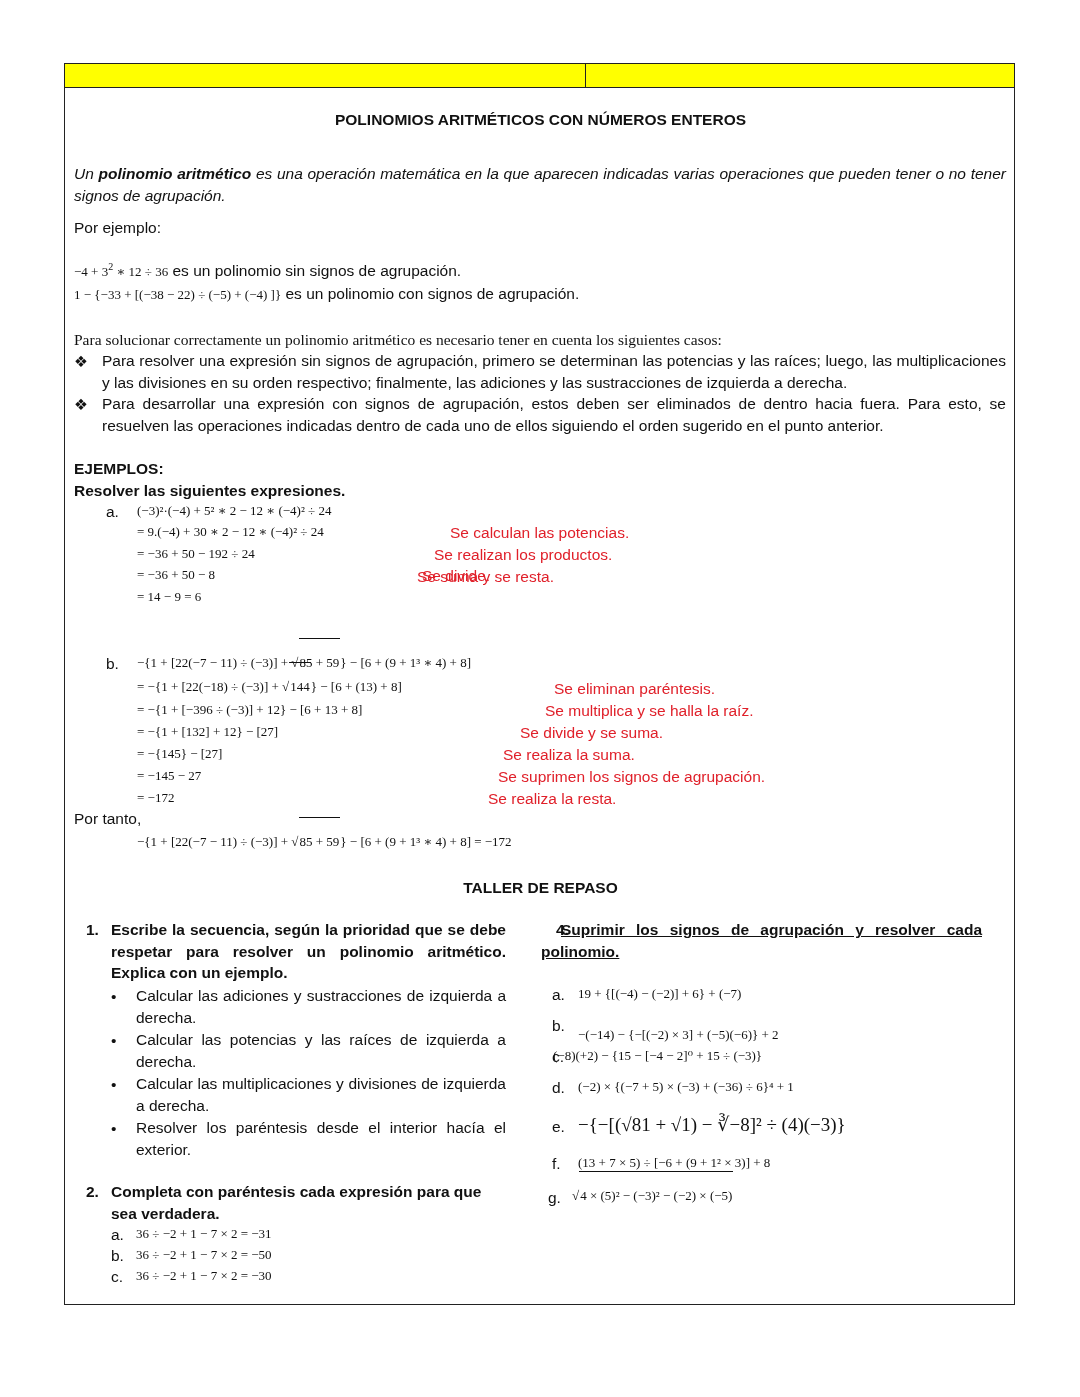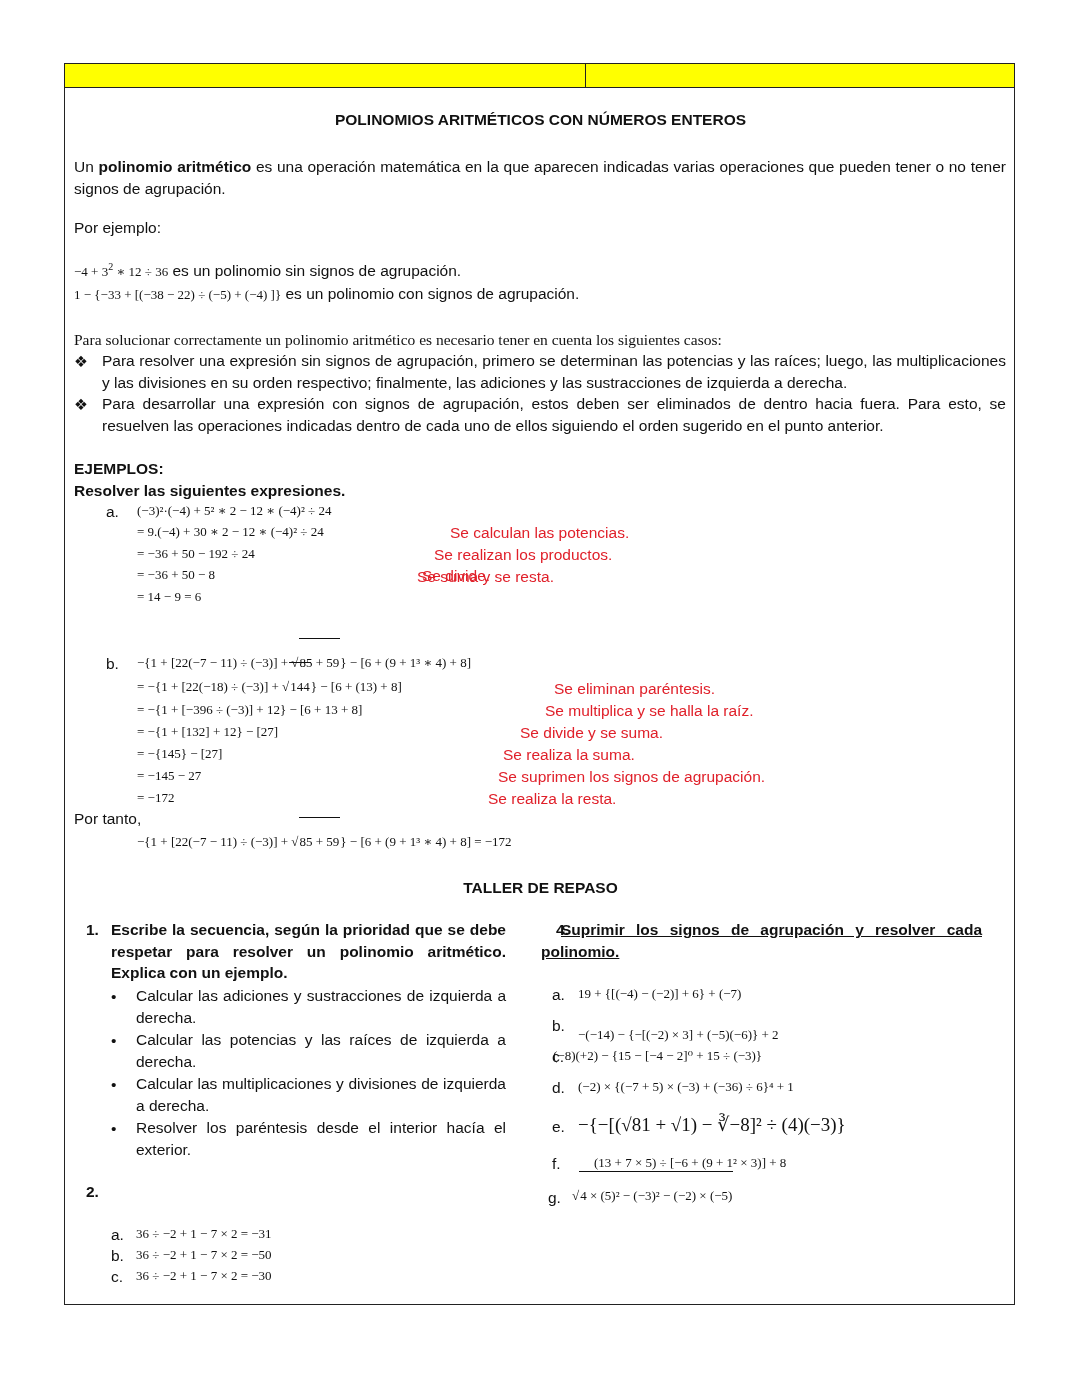--- a/index.html
+++ b/index.html
@@ -25,21 +25,21 @@
 <body>
 
 <div class="page-box">
   <div class="header-row">
     <div class="header-cell left"></div>
     <div class="header-cell right"></div>
   </div>
 
   <div class="t b center" style="top:45px;">POLINOMIOS ARITMÉTICOS CON NÚMEROS ENTEROS</div>
 
-  <div class="t justify" style="left:9px; top:92px; width:932px; line-height:22px;"><span>Un </span><b>polinomio aritmético</b><span> es una operación matemática en la que aparecen indicadas varias operaciones que pueden tener o no tener signos de agrupación.</span></div>
+  <div class="t justify" style="left:9px; top:99px; width:932px; line-height:22px;font-style:italic;"><span>Un </span><b>polinomio aritmético</b><span> es una operación matemática en la que aparecen indicadas varias operaciones que pueden tener o no tener signos de agrupación.</span></div>
 
   <div class="t" style="left:9px; top:153px;">Por ejemplo:</div>
 
   <div class="t" style="left:9px; top:196px;"><span class="serif">−4 + 3</span><span class="serif sup">2</span><span class="serif"> ∗ 12 ÷ 36</span><span> es un polinomio sin signos de agrupación.</span></div>
 
   <div class="t" style="left:9px; top:219px;"><span class="serif">1 − {−33 + [(−38 − 22) ÷ (−5) + (−4)  ]}</span><span> es un polinomio con signos de agrupación.</span></div>
 
   <div class="t" style="left:9px; top:265px;font-family:Liberation Serif, serif;">Para solucionar correctamente un polinomio aritmético es necesario tener en cuenta los siguientes casos:</div>
   <div class="t" style="left:9px; top:287px;">❖</div>
   <div class="t justify" style="left:37px; top:286px; width:904px; line-height:21.5px;">Para resolver una expresión sin signos de agrupación, primero se determinan las potencias y las raíces; luego, las multiplicaciones y las divisiones en su orden respectivo; finalmente, las adiciones y las sustracciones de izquierda a derecha.</div>
@@ -88,20 +88,21 @@
   <div class="t" style="left:46px; top:922px;">•</div>
   <div class="t justify" style="left:71px; top:921px; width:370px; line-height:21.5px;">Calcular las adiciones y sustracciones de izquierda a derecha.</div>
   <div class="t" style="left:46px; top:966px;">•</div>
   <div class="t justify" style="left:71px; top:965px; width:370px; line-height:21.5px;">Calcular las potencias y las raíces de izquierda a derecha.</div>
   <div class="t" style="left:46px; top:1010px;">•</div>
   <div class="t justify" style="left:71px; top:1009px; width:370px; line-height:21.5px;">Calcular las multiplicaciones y divisiones de izquierda a derecha.</div>
   <div class="t" style="left:46px; top:1054px;">•</div>
   <div class="t justify" style="left:71px; top:1053px; width:370px; line-height:21.5px;">Resolver los paréntesis desde el interior hacía el exterior.</div>
 
   <div class="t b" style="left:21px; top:1117px;">2.</div>
+  <div class="t b" style="left:46px; top:1117px; width:400px; white-space:normal; line-height:21.5px;">Completa con paréntesis cada expresión para que sea verdadera.</div>
   <div class="t" style="left:46px; top:1160px;">a.</div>
   <div class="t serif" style="left:71px; top:1159px;">36 ÷ −2 + 1 − 7 × 2 = −31</div>
   <div class="t" style="left:46px; top:1181px;">b.</div>
   <div class="t serif" style="left:71px; top:1180px;">36 ÷ −2 + 1 − 7 × 2 = −50</div>
   <div class="t" style="left:46px; top:1202px;">c.</div>
   <div class="t serif" style="left:71px; top:1201px;">36 ÷ −2 + 1 − 7 × 2 = −30</div>
 
   <div class="t b" style="left:491px; top:855px;">4.</div>
   <div class="t b justify" style="left:476px; top:855px; width:441px; line-height:21.5px; text-indent:20px;text-decoration:underline;">Suprimir los signos de agrupación y resolver cada polinomio.</div>
 
@@ -109,16 +110,16 @@
   <div class="t serif" style="left:513px; top:919px;">19 + {[(−4) − (−2)] + 6} + (−7)</div>
   <div class="t" style="left:487px; top:951px;">b.</div>
   <div class="t serif" style="left:513px; top:960px;">−(−14) − {−[(−2) × 3] + (−5)(−6)} + 2</div>
   <div class="t" style="left:487px; top:982px;">c.</div>
   <div class="t serif" style="left:488px; top:981px;">(−8)(+2) − {15 − [−4 − 2]⁰ + 15 ÷ (−3)}</div>
   <div class="t" style="left:487px; top:1013px;">d.</div>
   <div class="t serif" style="left:513px; top:1012px;">(−2) × {(−7 + 5) × (−3) + (−36) ÷ 6}⁴ + 1</div>
   <div class="t" style="left:487px; top:1052px;">e.</div>
   <div class="t serif" style="left:513px; top:1050px; font-size:19px;">−{−[(√81 + √1) − ∛−8]² ÷ (4)(−3)}</div>
   <div class="t" style="left:487px; top:1089px;">f.</div>
-  <div class="t serif" style="left:513px; top:1088px;margin-left:16px;">(13 + 7 × 5) ÷ [−6 + (9 + 1² × 3)] + 8</div>
+  <div class="t serif" style="left:513px; top:1088px;">(13 + 7 × 5) ÷ [−6 + (9 + 1² × 3)] + 8</div>
   <div class="t" style="left:483px; top:1123px;">g.</div>
   <div class="t serif" style="left:507px; top:1121px;"><span>√</span><span class="sqrt">4 × (5)² − (−3)² − (−2) × (−5)</span></div>
 </div>
 
 </body></html>

